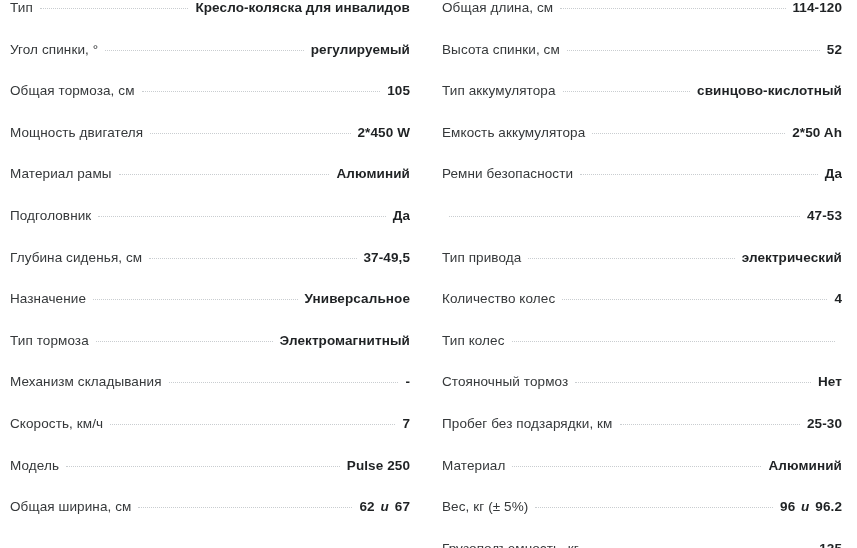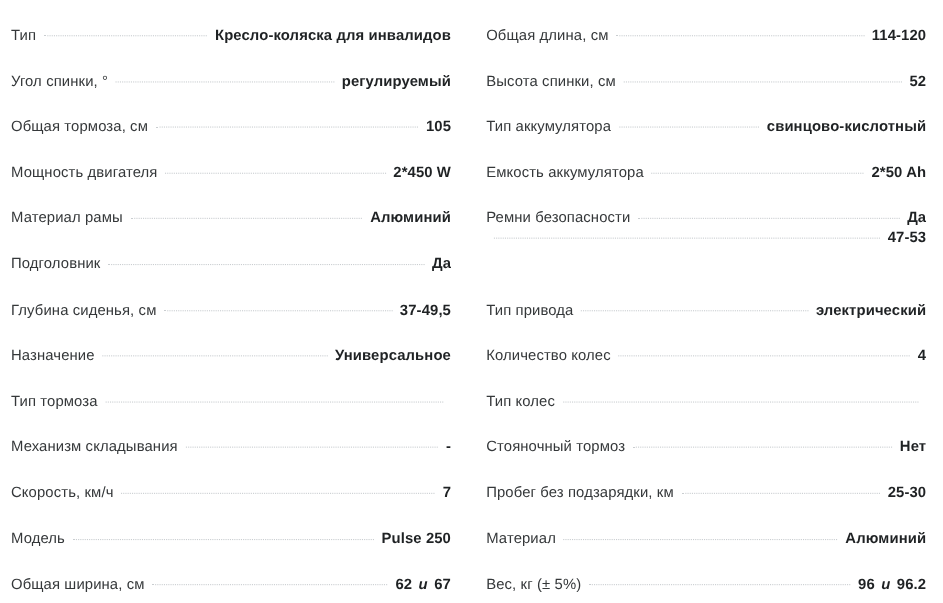--- a/index.html
+++ b/index.html
@@ -37,21 +37,20 @@
     box-sizing: border-box;
     white-space: nowrap;
     overflow: hidden;
   }
   .spec-label {
     font-size: 13.5px;
     font-weight: 400;
     color: #35383a;
     flex: 0 0 auto;
     letter-spacing: 0.1px;
-    margin-top: 24px;
   }
   .spec-dots {
     flex: 1 1 auto;
     min-width: 6px;
     margin: 0 7px;
     position: relative;
     top: -3px;
     border-bottom: 1px dotted #c9cdd0;
     height: 1px;
   }
@@ -109,20 +108,21 @@
         <span class="spec-value">37-49,5</span>
       </div>
       <div class="spec-row">
         <span class="spec-label">Назначение</span>
         <span class="spec-dots"></span>
         <span class="spec-value">Универсальное</span>
       </div>
       <div class="spec-row">
         <span class="spec-label">Тип тормоза</span>
         <span class="spec-dots"></span>
+        <span class="spec-value">Электромагнитный</span>
       </div>
       <div class="spec-row">
         <span class="spec-label">Механизм складывания</span>
         <span class="spec-dots"></span>
         <span class="spec-value">-</span>
       </div>
       <div class="spec-row">
         <span class="spec-label">Скорость, км/ч</span>
         <span class="spec-dots"></span>
         <span class="spec-value">7</span>

